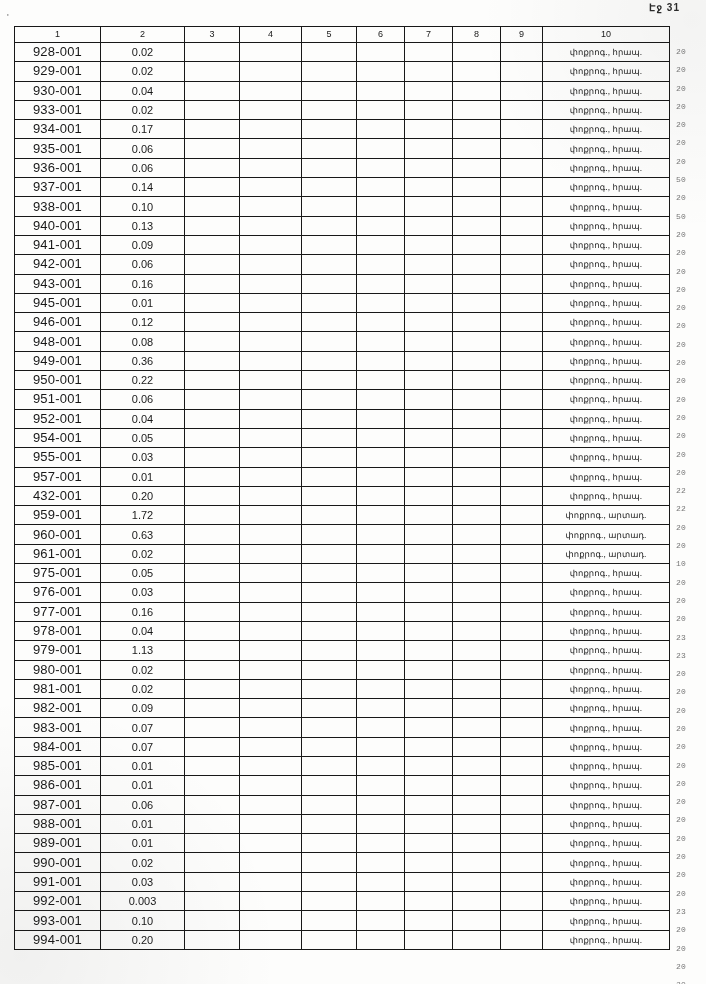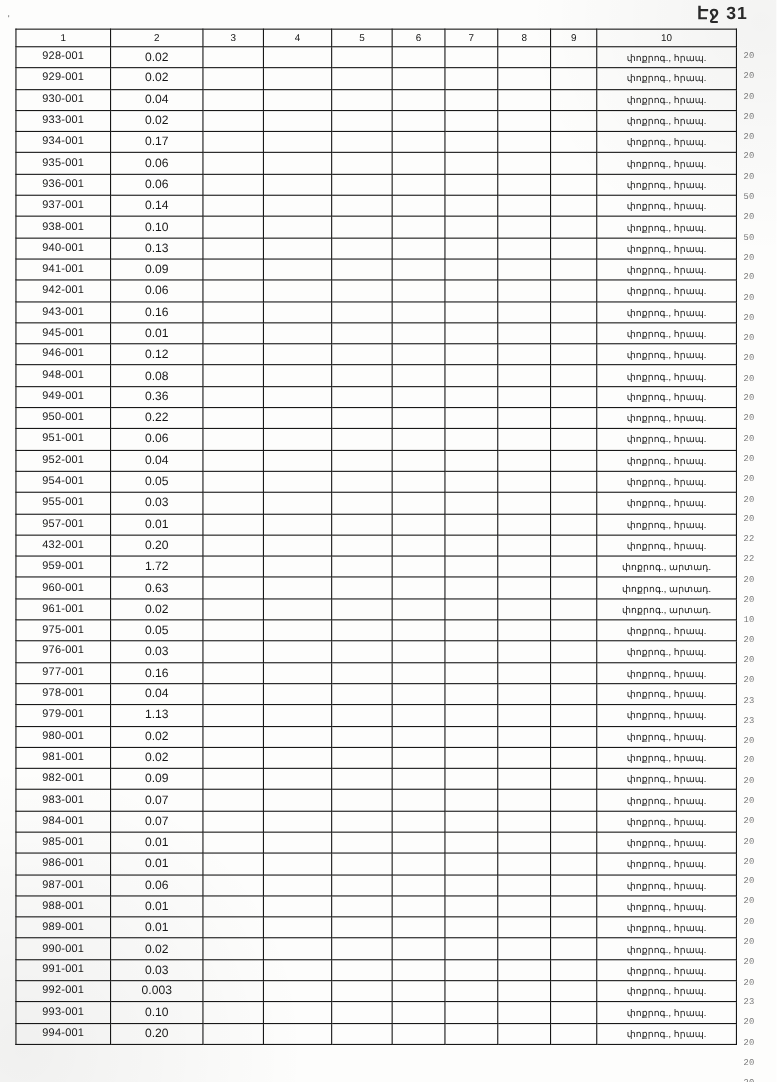--- a/index.html
+++ b/index.html
@@ -28,21 +28,21 @@
     inset: 0;
     background:
       radial-gradient(circle at 3% 97%, rgba(0,0,0,0.05), rgba(0,0,0,0) 22%),
       radial-gradient(circle at 98% 2%, rgba(0,0,0,0.04), rgba(0,0,0,0) 18%);
     pointer-events: none;
   }
   .page-header {
     position: absolute;
     top: 2px;
     right: 26px;
-    font-size: 16px;
+    font-size: 10px;
     font-weight: bold;
     letter-spacing: 1px;
     color: #2a2a2a;
   }
   .corner-mark {
     position: absolute;
     left: 7px;
     top: 12px;
     font-size: 9px;
     color: #6a6a6a;
@@ -80,21 +80,21 @@
   col.c3 { width: 55px; }
   col.c4 { width: 62px; }
   col.c5 { width: 55px; }
   col.c6 { width: 48px; }
   col.c7 { width: 48px; }
   col.c8 { width: 48px; }
   col.c9 { width: 42px; }
   col.c10 { width: 127px; }
 
   td.code {
-    font-size: 10px;
+    font-size: 13px;
     letter-spacing: 0.2px;
   }
   td.num {
     font-size: 11px;
   }
   td.arm {
     font-size: 8.4px;
     letter-spacing: 0.1px;
     color: #242424;
     white-space: nowrap;

